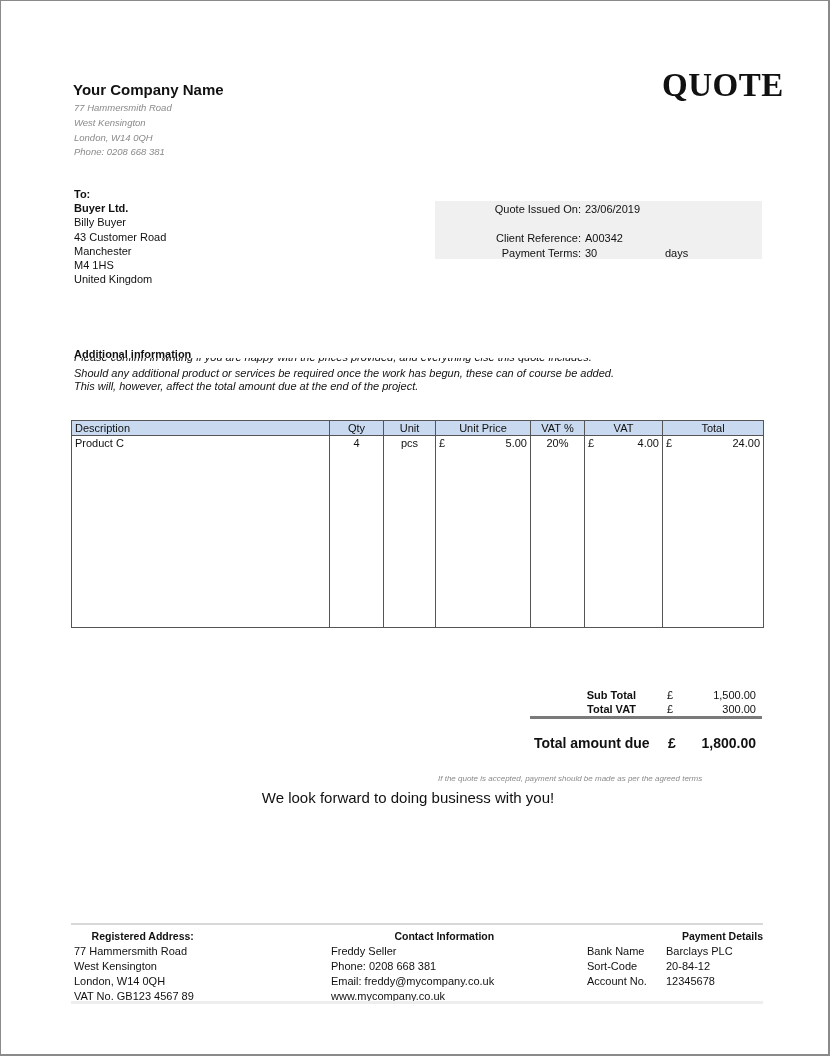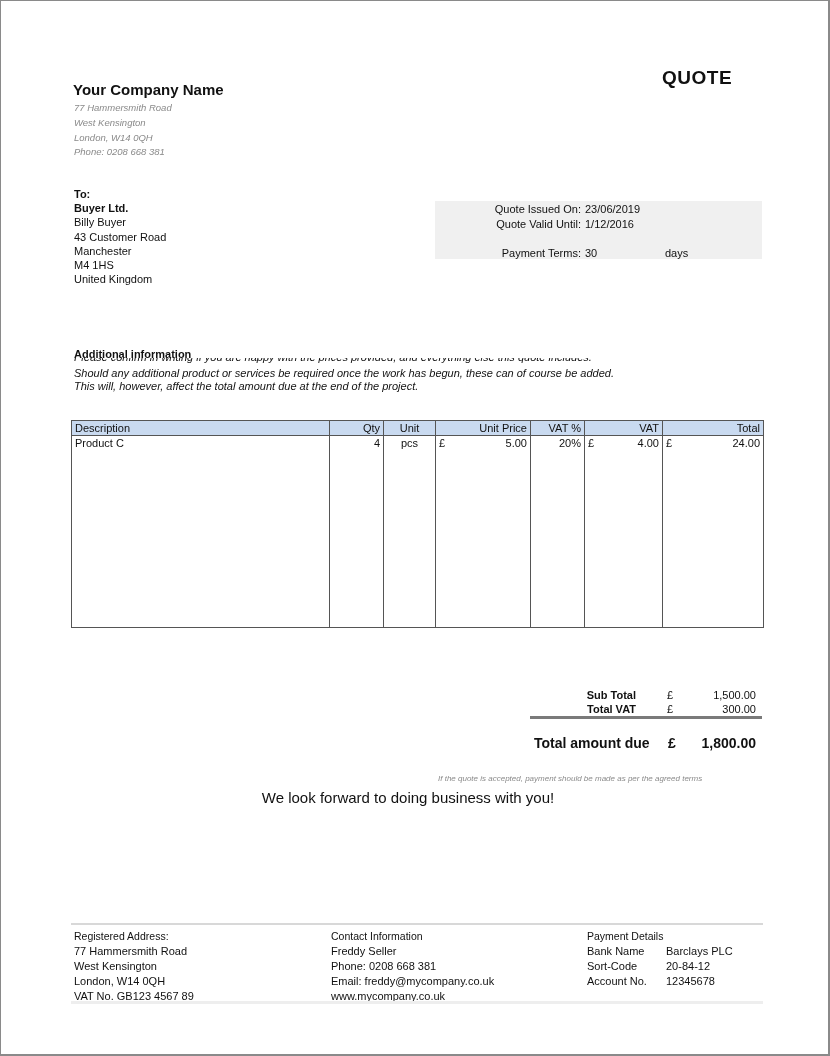--- a/index.html
+++ b/index.html
@@ -3,61 +3,61 @@
 <meta charset="utf-8">
 <style>
   * { box-sizing: border-box; margin: 0; padding: 0; }
   html, body { width: 830px; height: 1056px; background: #fff; }
   body { font-family: "Liberation Sans", sans-serif; color: #111; position: relative; overflow: hidden; }
   .page { position: absolute; left: 0; top: 0; width: 830px; height: 1056px; border: 1px solid #8a8a8a; border-right-width: 2px; border-bottom-width: 2px; }
   .abs { position: absolute; }
 
   .company-name { left: 72px; top: 80px; font-size: 15px; font-weight: bold; }
   .company-line { left: 73px; font-size: 9.5px; font-style: italic; color: #8a8a8a; }
-  .quote-title { left: 661px; top: 66px; font-size: 19px; font-weight: bold; letter-spacing: 0.5px; }
+  .quote-title { left: 661px; top: 66px; font-size: 33px; font-weight: bold; letter-spacing: 0.5px; font-family: Liberation Serif, serif; }
 
   .to-block { left: 73px; top: 186px; font-size: 11px; line-height: 14.2px; }
   .to-block .b { font-weight: bold; }
 
   .meta-box { left: 434px; top: 200px; width: 327px; height: 58px; background: #f0f0f0; }
   .meta-row { position: absolute; font-size: 11px; height: 14.3px; line-height: 14.3px; }
   .meta-label { position: absolute; right: 181px; text-align: right; white-space: nowrap; }
   .meta-value { position: absolute; left: 150px; white-space: nowrap; }
   .meta-days { position: absolute; left: 230px; white-space: nowrap; }
 
   .addl-title { left: 73px; top: 347px; font-size: 11px; font-weight: bold; }
   .addl-clip { left: 73px; top: 357px; width: 600px; height: 6px; overflow: hidden; }
   .addl-clip div { font-size: 11px; font-style: italic; position: relative; top: -7px; white-space: nowrap; }
   .addl-line { left: 73px; font-size: 11px; font-style: italic; white-space: nowrap; }
 
   table.items { position: absolute; left: 70px; top: 419px; width: 692px; border-collapse: collapse; font-size: 11px; table-layout: fixed; }
   table.items th { background: #c9daf0; font-weight: normal; height: 15px; padding: 0 3px; border: 1px solid #555; border-bottom: 1px solid #555; white-space: nowrap; }
   table.items td { height: 15px; padding: 0 3px; border-left: 1px solid #555; border-right: 1px solid #555; white-space: nowrap; }
   table.items tr.filler td { height: 177px; border-bottom: 1px solid #555; }
-  .l { text-align: left; } .r { text-align: right; } .c { text-align: center; }
+  .l { text-align: left; } .r { text-align: center; } .c { text-align: center; }
   .cur { display: flex; justify-content: space-between; }
 
   .totals { left: 529px; top: 688px; width: 232px; font-size: 11px; }
   .tot-row { position: relative; height: 13.5px; line-height: 13.5px; }
   .tot-label { position: absolute; right: 126px; font-weight: bold; text-align: right; }
   .tot-cur { position: absolute; left: 137px; }
   .tot-val { position: absolute; right: 6px; text-align: right; }
   .tot-rule { left: 529px; top: 715px; width: 232px; height: 3px; background: #7a7a7a; }
   .grand { left: 529px; top: 734px; width: 232px; font-size: 14px; font-weight: bold; height: 16px; }
   .grand .gl { position: absolute; left: 4px; }
   .grand .gc { position: absolute; left: 138px; }
   .grand .gv { position: absolute; right: 6px; }
 
   .note { left: 437px; top: 773px; font-size: 8px; font-style: italic; color: #8a8a8a; white-space: nowrap; }
   .slogan { left: 0; width: 814px; top: 788px; font-size: 15px; text-align: center; }
 
   .footer-rule { left: 70px; top: 922px; width: 692px; height: 2px; background: #d8d8d8; }
   .footer-rule2 { left: 70px; top: 1000px; width: 692px; height: 3px; background: #eeeeee; }
   .fcol { top: 928px; font-size: 11px; line-height: 15px; }
-  .fcol .h { font-weight: normal; font-size: 10.5px; }
+  .fcol .h { font-weight: bold; font-size: 10.5px; text-align: right; }
   .pay-row { position: relative; height: 15px; }
   .pay-row .k { position: absolute; left: 0; }
   .pay-row .v { position: absolute; left: 79px; }
 </style>
 </head>
 <body>
 
 <div class="page">
 
   <div class="abs company-name">Your Company Name</div>
@@ -76,23 +76,23 @@
     <div>Manchester</div>
     <div>M4 1HS</div>
     <div>United Kingdom</div>
   </div>
 
   <div class="abs meta-box">
     <div class="meta-row" style="top:1px;width:327px">
       <span class="meta-label">Quote Issued On:</span>
       <span class="meta-value">23/06/2019</span>
     </div>
-    <div class="meta-row" style="top:15.5px;width:327px">
-      <span class="meta-label">Quote Valid Until:</span>
-      <span class="meta-value">1/12/2016</span>
+    <div class="meta-row" style="top:30px;width:327px">
+      <span class="meta-label">Client Reference:</span>
+      <span class="meta-value">A00342</span>
     </div>
     <div class="meta-row" style="top:44.5px;width:327px">
       <span class="meta-label">Payment Terms:</span>
       <span class="meta-value">30</span>
       <span class="meta-days">days</span>
     </div>
   </div>
 
   <div class="abs addl-title">Additional information</div>
   <div class="abs addl-clip">

